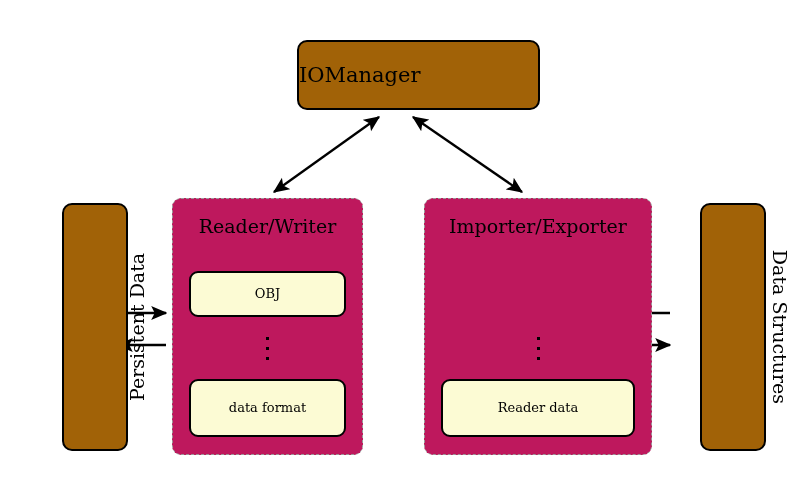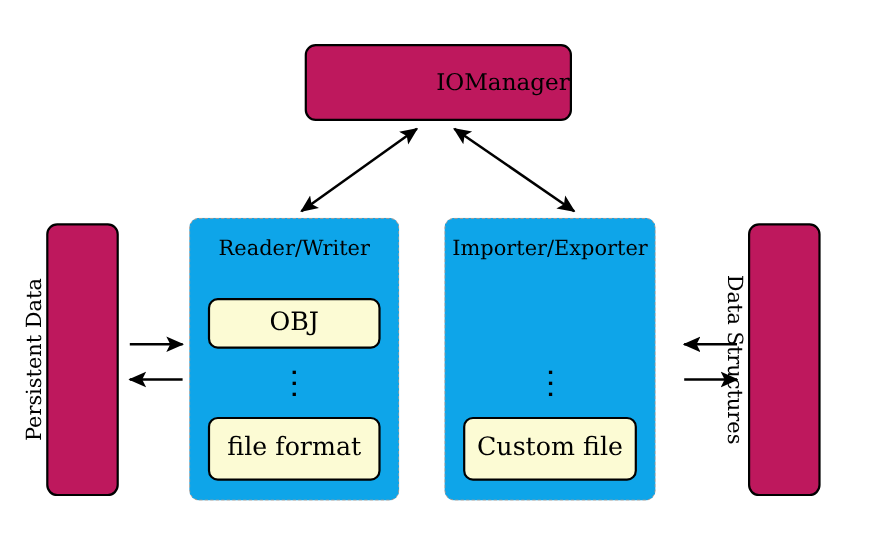--- a/index.html
+++ b/index.html
@@ -15,27 +15,28 @@
     font-family: "DejaVu Serif", "Liberation Serif", serif;
     overflow: hidden;
   }
 
   
   .node {
     position: absolute;
     box-sizing: border-box;
     border: 2.5px solid #000000;
     border-radius: 10px;
-    background: #be185d;
+    background: #a16207;
     display: flex;
     align-items: center;
-    justify-content: flex-end;
+    justify-content: flex-start;
     text-align: center;
     color: #000000;
     line-height: 1.15;
+    margin-left: 20px;
   }
 
   
   #io-manager {
     left: 277px;
     top: 40px;
     width: 243px;
     height: 70px;
     font-size: 21px;
   }
@@ -61,34 +62,34 @@
   }
   .vlabel-down {
     transform: rotate(90deg);
     white-space: nowrap;
   }
 
   
   .group {
     position: absolute;
     box-sizing: border-box;
-    background: #0ea5e9;
+    background: #be185d;
     border: 1.6px dashed #9a9a9a;
     border-radius: 9px;
   }
   #group-reader-writer {
     left: 172px;
     top: 198px;
     width: 191px;
     height: 257px;
   }
   #group-importer-exporter {
-    left: 404px;
+    left: 424px;
     top: 198px;
-    width: 192px;
+    width: 228px;
     height: 257px;
   }
   .group-title {
     position: absolute;
     left: 0;
     right: 0;
     top: 16px;
     text-align: center;
     font-size: 19px;
     color: #000000;
@@ -99,21 +100,21 @@
   .leaf {
     position: absolute;
     box-sizing: border-box;
     border: 2.5px solid #000000;
     border-radius: 9px;
     background: #fcfbd4;
     display: flex;
     align-items: center;
     justify-content: center;
     text-align: right;
-    font-size: 23px;
+    font-size: 13px;
     color: #000000;
     line-height: 1.2;
   }
   .leaf-top {
     left: 16px;
     right: 16px;
     top: 72px;
     height: 46px;
   }
   .leaf-bottom {
@@ -201,35 +202,35 @@
     </div>
 
     <div class="vdots">
       <span></span>
         <span></span>
         <span></span>
     </div>
 
     <div class="leaf leaf-bottom">
       <div>
-        <div>file format</div>
+        <div>data format</div>
       </div>
     </div>
   </div>
 
   <div class="group" id="group-importer-exporter">
     <div class="group-title">Importer/Exporter</div>
 
 
     <div class="vdots">
       <span></span>
         <span></span>
         <span></span>
     </div>
 
     <div class="leaf leaf-bottom">
       <div>
-        <div>Custom file</div>
+        <div>Reader data</div>
       </div>
     </div>
   </div>
 
 </div>
 
 </body></html>

